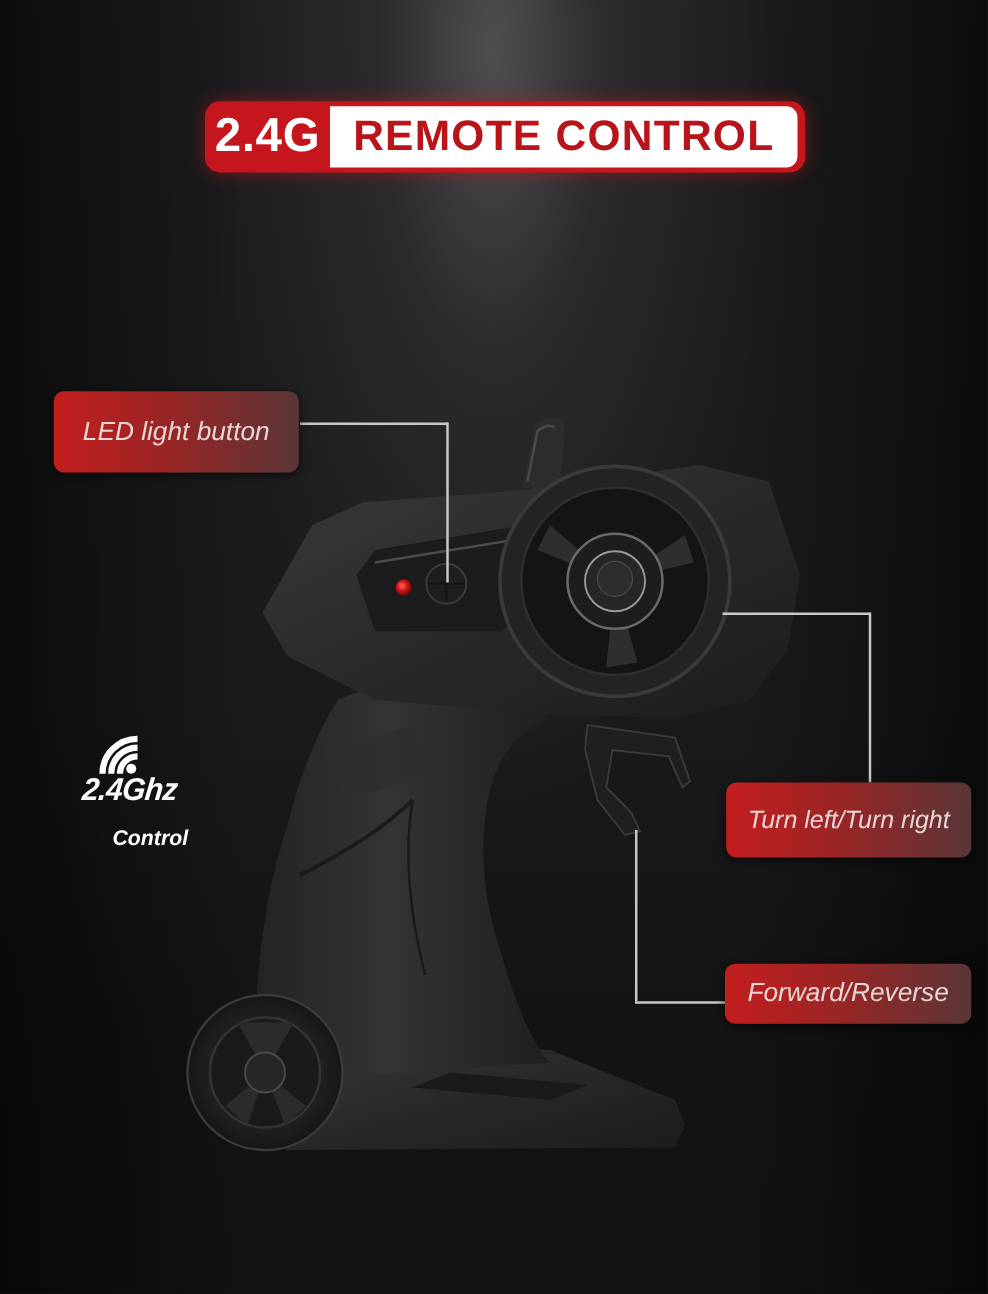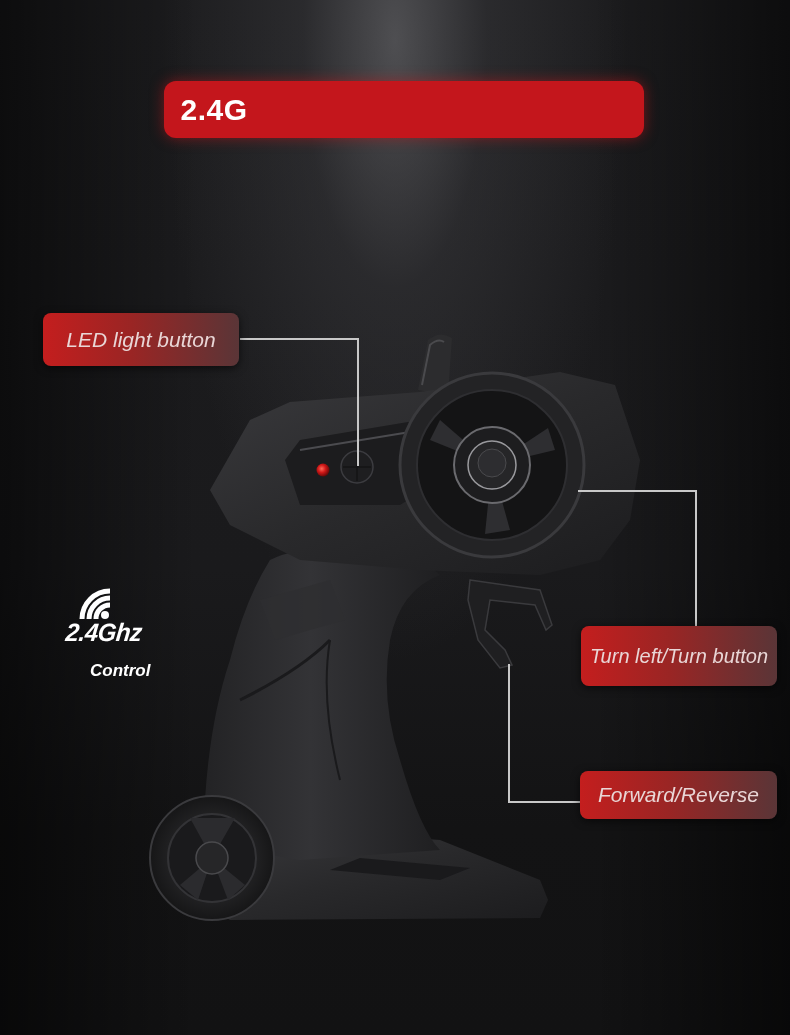--- a/index.html
+++ b/index.html
@@ -37,40 +37,40 @@
       display: flex;
       align-items: center;
       overflow: hidden;
     }
     .title-badge {
       width: 100px;
       height: 100%;
       display: flex; align-items: center; justify-content: center;
       color: #ffffff;
       font-weight: bold;
-      font-size: 30px;
+      font-size: 38px;
       letter-spacing: 0.5px;
     }
     .title-main {
       flex: 1;
       margin: 4px 6px 4px 0;
       height: calc(100% - 8px);
       background: #ffffff;
       border-radius: 0 9px 9px 0;
       display: flex; align-items: center; justify-content: center;
       color: #b8141a;
       font-weight: bold;
       font-size: 34px;
       letter-spacing: 1px;
     }
 
     
     .callout {
       position: absolute;
-      height: 53px;
+      height: 65px;
       border-radius: 8px;
       background: linear-gradient(90deg, #c41e1e 0%, #9a2524 45%, #5a3537 100%);
       display: flex; align-items: center; justify-content: center;
       color: #e9d6d6;
       font-style: italic;
       font-size: 21px;
       box-shadow: 0 2px 8px rgba(0,0,0,0.6);
     }
     .callout-led { left: 43px; top: 313px; width: 196px; }
     .callout-turn { left: 581px; top: 626px; width: 196px; height: 60px; font-size: 20px; }
@@ -110,20 +110,21 @@
       width: 520px; height: 610px;
     }
   </style>
 </head>
 <body>
 
 <div class="bg"></div>
 
 <div class="title-banner">
   <div class="title-badge">2.4G</div>
+  <div class="title-main">REMOTE CONTROL</div>
 </div>
 
 <svg class="controller" viewBox="140 320 520 610" xmlns="http://www.w3.org/2000/svg">
   <defs>
     <linearGradient id="bodyG" x1="0" y1="0" x2="1" y2="1">
       <stop offset="0" stop-color="#3a3a3d"></stop>
       <stop offset="0.5" stop-color="#29292b"></stop>
       <stop offset="1" stop-color="#1c1c1e"></stop>
     </linearGradient>
     <linearGradient id="gripG" x1="0" y1="0" x2="1" y2="0">
@@ -192,21 +193,21 @@
 </svg>
 
 <div class="line l1"></div>
 <div class="line l2"></div>
 <div class="line l3"></div>
 <div class="line l4"></div>
 <div class="line l5"></div>
 <div class="line l6"></div>
 
 <div class="callout callout-led">LED light button</div>
-<div class="callout callout-turn">Turn left/Turn button</div>
+<div class="callout callout-turn">Turn left/Turn right</div>
 <div class="callout callout-fwd">Forward/Reverse</div>
 
 <div class="ghz-logo">
   <svg width="40" height="36" viewBox="0 0 40 36">
     <path d="M6 34 A28 28 0 0 1 34 6" fill="none" stroke="#fff" stroke-width="5"></path>
     <path d="M13 34 A21 21 0 0 1 34 13" fill="none" stroke="#fff" stroke-width="5"></path>
     <path d="M20 34 A14 14 0 0 1 34 20" fill="none" stroke="#fff" stroke-width="5"></path>
     <circle cx="29" cy="30" r="4" fill="#fff"></circle>
   </svg>
   <div class="ghz-main">2.4Ghz</div>

